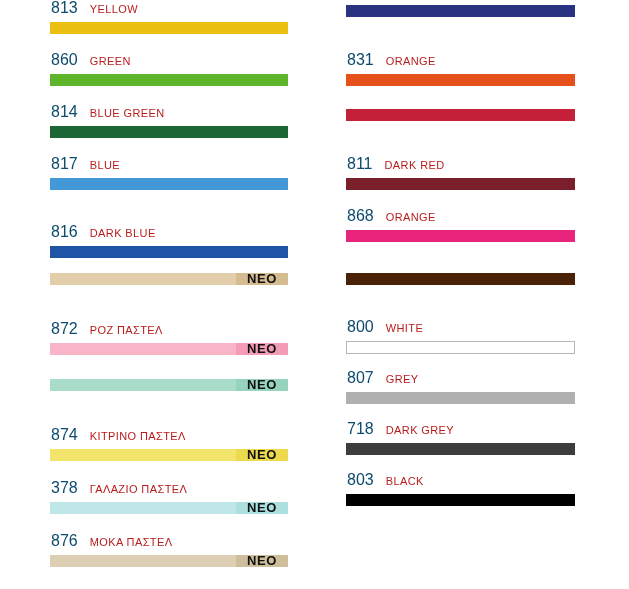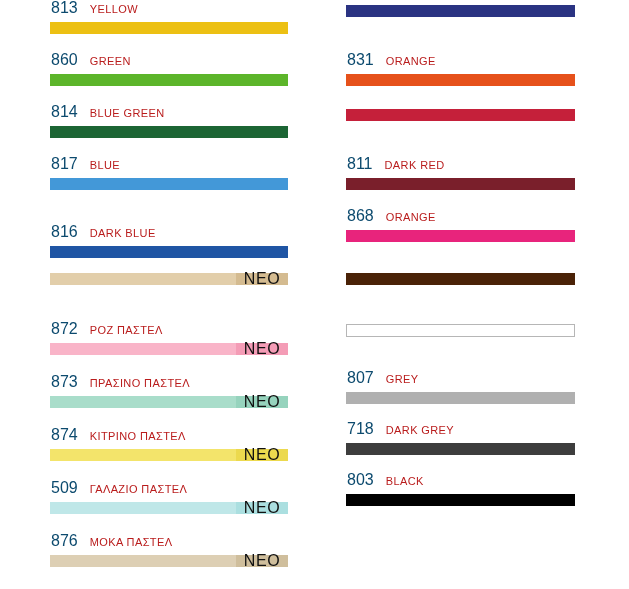--- a/index.html
+++ b/index.html
@@ -57,22 +57,22 @@
 
   .neo-badge{
     position:absolute;
     right:0;
     top:0;
     height:100%;
     min-width:52px;
     display:flex;
     align-items:center;
     justify-content:center;
-    font-size:16px;
-    font-weight:normal;
+    font-size:13px;
+    font-weight:bold;
     color:#111111;
     letter-spacing:0.6px;
     box-sizing:border-box;
     padding:0 6px 1px 6px;
     line-height:1;
   }
 </style>
 </head>
 <body>
 
@@ -106,33 +106,32 @@
             <span class="neo-badge" style="background: rgb(212, 187, 144);">NEO</span>
           </div>
         </div>
         <div class="swatch-row" style="position: absolute; top: 53px; left: 0px; right: 0px;">
           <div class="swatch-label"><span class="swatch-code">872</span><span class="swatch-name">ΡΟΖ ΠΑΣΤΕΛ</span></div>
           <div class="swatch-bar" style="background: rgb(249, 180, 200);">
             <span class="neo-badge" style="background: rgb(244, 156, 182);">NEO</span>
           </div>
         </div>
         <div class="swatch-row" style="position: absolute; top: 106px; left: 0px; right: 0px;">
-          <div class="swatch-label"><span class="swatch-code">873</span><span class="swatch-name">ΠΡΑΣΙΝΟ ΠΑΣΤΕΛ</span></div>
           <div class="swatch-bar" style="background: rgb(169, 221, 202);">
             <span class="neo-badge" style="background: rgb(150, 211, 189);">NEO</span>
           </div>
         </div>
         <div class="swatch-row" style="position: absolute; top: 159px; left: 0px; right: 0px;">
           <div class="swatch-label"><span class="swatch-code">874</span><span class="swatch-name">ΚΙΤΡΙΝΟ ΠΑΣΤΕΛ</span></div>
           <div class="swatch-bar" style="background: rgb(243, 228, 107);">
             <span class="neo-badge" style="background: rgb(236, 217, 78);">NEO</span>
           </div>
         </div>
         <div class="swatch-row" style="position: absolute; top: 212px; left: 0px; right: 0px;">
-          <div class="swatch-label"><span class="swatch-code">509</span><span class="swatch-name">ΓΑΛΑΖΙΟ ΠΑΣΤΕΛ</span></div>
+          <div class="swatch-label"><span class="swatch-code">378</span><span class="swatch-name">ΓΑΛΑΖΙΟ ΠΑΣΤΕΛ</span></div>
           <div class="swatch-bar" style="background: rgb(191, 231, 232);">
             <span class="neo-badge" style="background: rgb(171, 223, 224);">NEO</span>
           </div>
         </div>
         <div class="swatch-row" style="position: absolute; top: 265px; left: 0px; right: 0px;">
           <div class="swatch-label"><span class="swatch-code">876</span><span class="swatch-name">ΜΟΚΑ ΠΑΣΤΕΛ</span></div>
           <div class="swatch-bar" style="background: rgb(221, 207, 180);">
             <span class="neo-badge" style="background: rgb(207, 190, 156);">NEO</span>
           </div>
         </div>
@@ -157,20 +156,21 @@
         <div class="swatch-row" style="position: absolute; top: 208px; left: 0px; right: 0px;">
           <div class="swatch-label"><span class="swatch-code">868</span><span class="swatch-name">ORANGE</span></div>
           <div class="swatch-bar" style="background: rgb(232, 36, 124);"></div>
         </div>
       </div>
       <div class="group" style="position: absolute; top: 268px; left: 0px; right: 0px;">
         <div class="swatch-row" style="position: absolute; top: 0px; left: 0px; right: 0px;">
           <div class="swatch-bar" style="background: rgb(74, 34, 7);"></div>
         </div>
         <div class="swatch-row" style="position: absolute; top: 51px; left: 0px; right: 0px;">
+          <div class="swatch-label"><span class="swatch-code">800</span><span class="swatch-name">WHITE</span></div>
           <div class="swatch-bar outlined" style="background: rgb(255, 255, 255); border-color: rgb(182, 182, 182);"></div>
         </div>
         <div class="swatch-row" style="position: absolute; top: 102px; left: 0px; right: 0px;">
           <div class="swatch-label"><span class="swatch-code">807</span><span class="swatch-name">GREY</span></div>
           <div class="swatch-bar" style="background: rgb(176, 176, 176);"></div>
         </div>
         <div class="swatch-row" style="position: absolute; top: 153px; left: 0px; right: 0px;">
           <div class="swatch-label"><span class="swatch-code">718</span><span class="swatch-name">DARK GREY</span></div>
           <div class="swatch-bar" style="background: rgb(61, 61, 61);"></div>
         </div>

